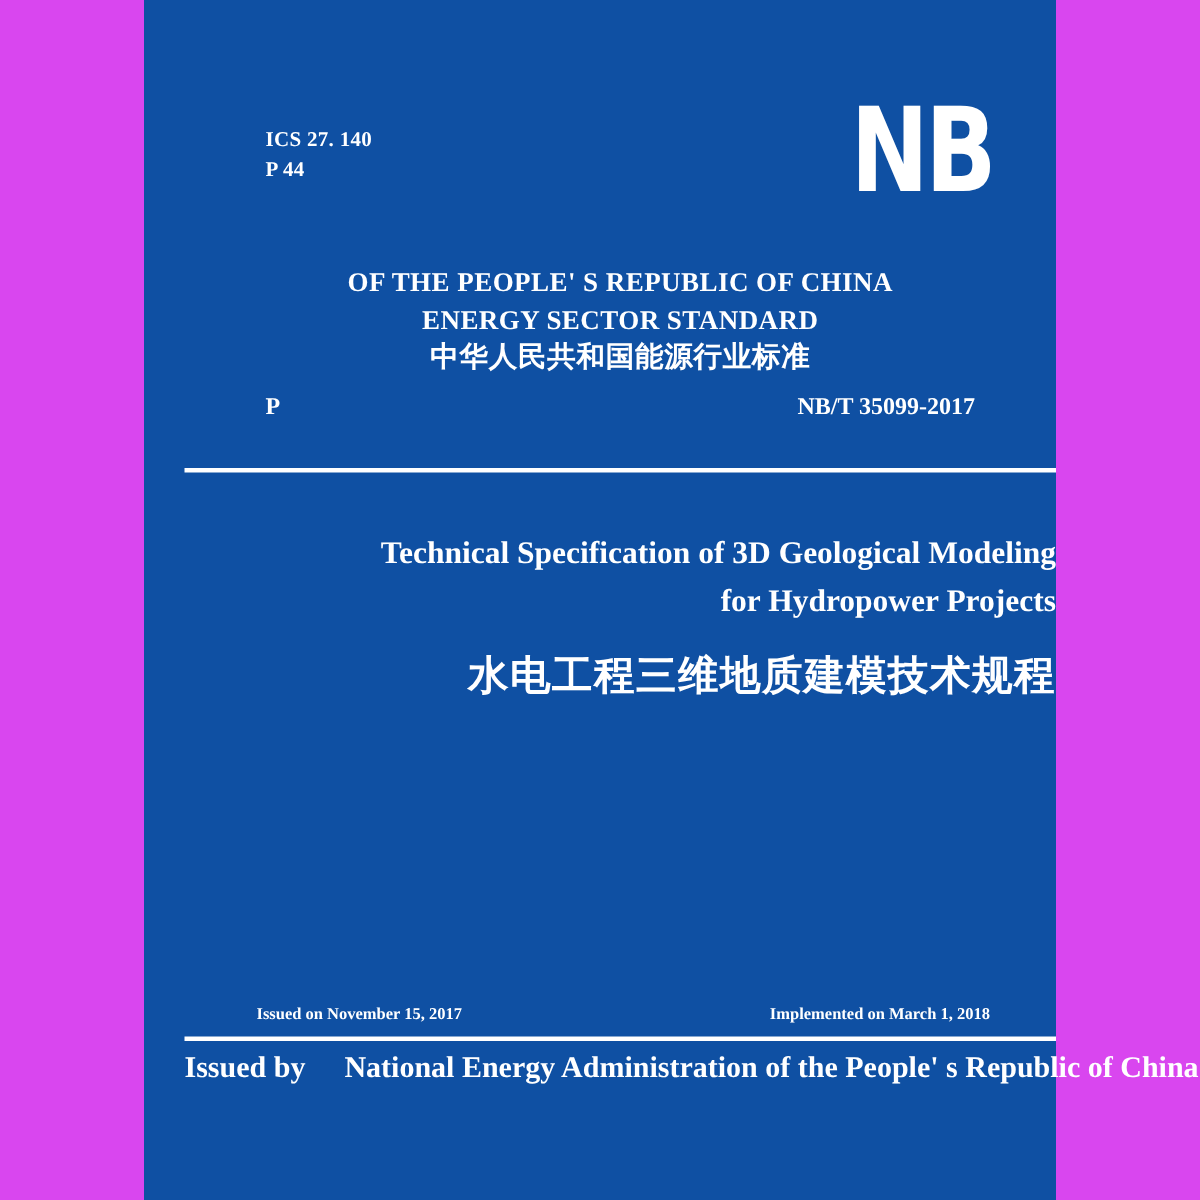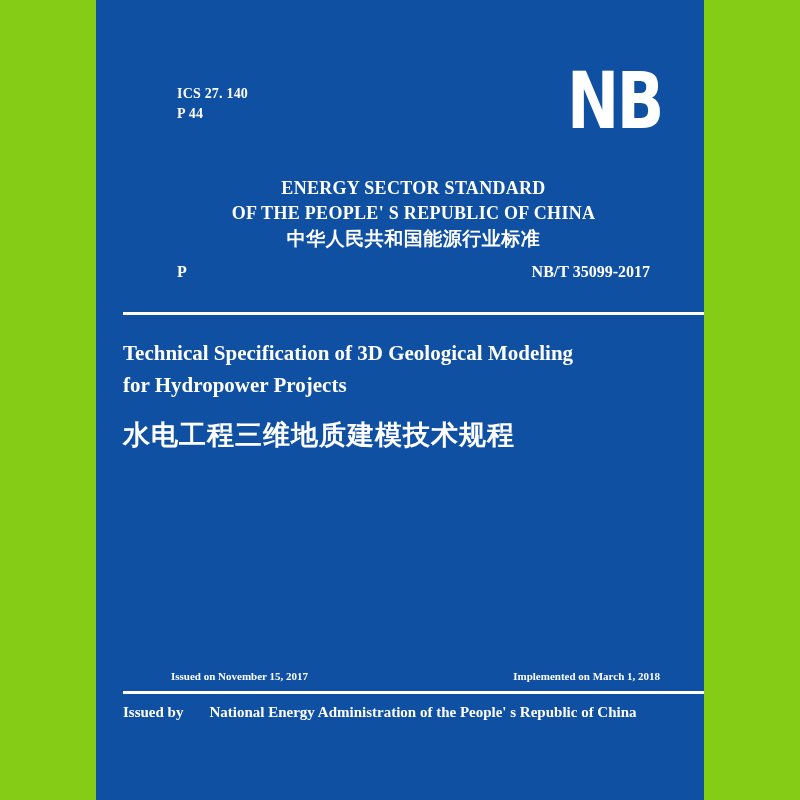--- a/index.html
+++ b/index.html
@@ -7,21 +7,21 @@
     padding: 0;
     width: 800px;
     height: 800px;
     background: #ffffff;
     font-family: "Liberation Serif", serif;
   }
   .page {
     position: relative;
     width: 800px;
     height: 800px;
-    background: #84cc16;
+    background: #d946ef;
     overflow: hidden;
   }
   .cover-panel {
     position: absolute;
     left: 96px;
     top: 0;
     width: 608px;
     height: 800px;
     background: #0f50a3;
     color: #ffffff;
@@ -101,23 +101,23 @@
     width: 100%;
     height: 3px;
     background: #ffffff;
   }
   .rule-mid { top: 312px; }
   .rule-bottom { top: 691px; }
   
   .title-block {
     position: absolute;
     left: 0;
-    top: 337px;
-    width: 100%;
-    text-align: left;
+    top: 352px;
+    width: 100%;
+    text-align: right;
   }
   .title-block .t-en {
     font-size: 21px;
     font-weight: bold;
     line-height: 32px;
     white-space: nowrap;
   }
   .title-block .t-cn {
     margin-top: 16px;
     font-size: 27px;
@@ -140,21 +140,21 @@
     font-weight: bold;
     line-height: 20px;
     white-space: nowrap;
   }
   .issuedby-row {
     position: absolute;
     left: 0;
     top: 702px;
     width: 100%;
     text-align: left;
-    font-size: 15px;
+    font-size: 20px;
     font-weight: bold;
     line-height: 20px;
     white-space: nowrap;
   }
   .issuedby-row .label { margin-right: 26px; }
 </style>
 </head>
 <body>
 
 <div class="page">
@@ -162,22 +162,22 @@
     <div class="content">
 
       <div class="meta-block">
         <div>ICS 27. 140</div>
         <div>P 44</div>
       </div>
 
       <div class="nb-logo">NB</div>
 
       <div class="std-header">
+        <div class="en">OF THE PEOPLE' S REPUBLIC OF CHINA</div>
         <div class="en">ENERGY SECTOR STANDARD</div>
-        <div class="en">OF THE PEOPLE' S REPUBLIC OF CHINA</div>
         <div class="cn">中华人民共和国能源行业标准</div>
       </div>
 
       <div class="code-row">
         <span>P</span>
         <span>NB/T 35099-2017</span>
       </div>
 
       <div class="rule rule-mid"></div>
 

